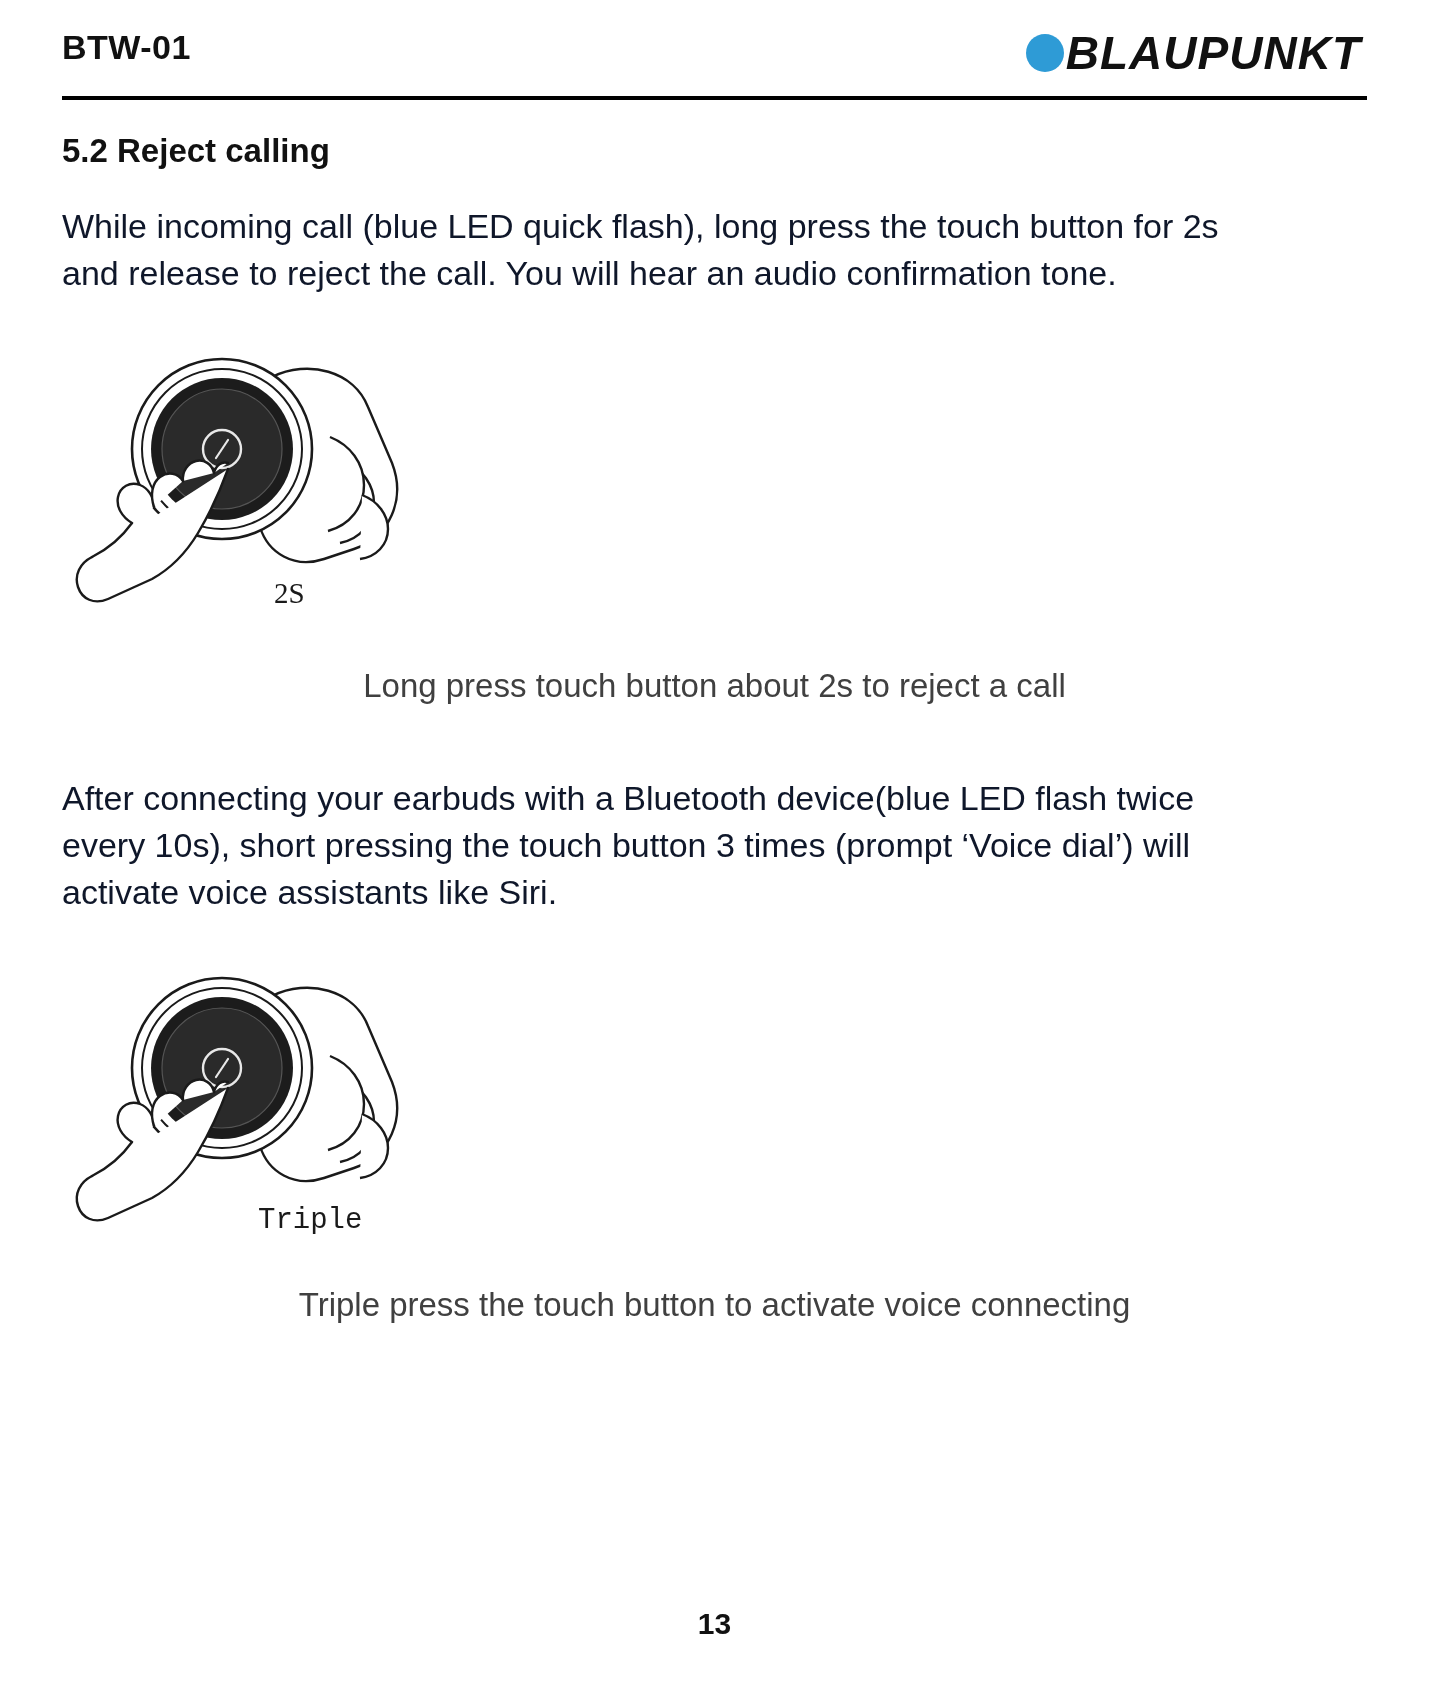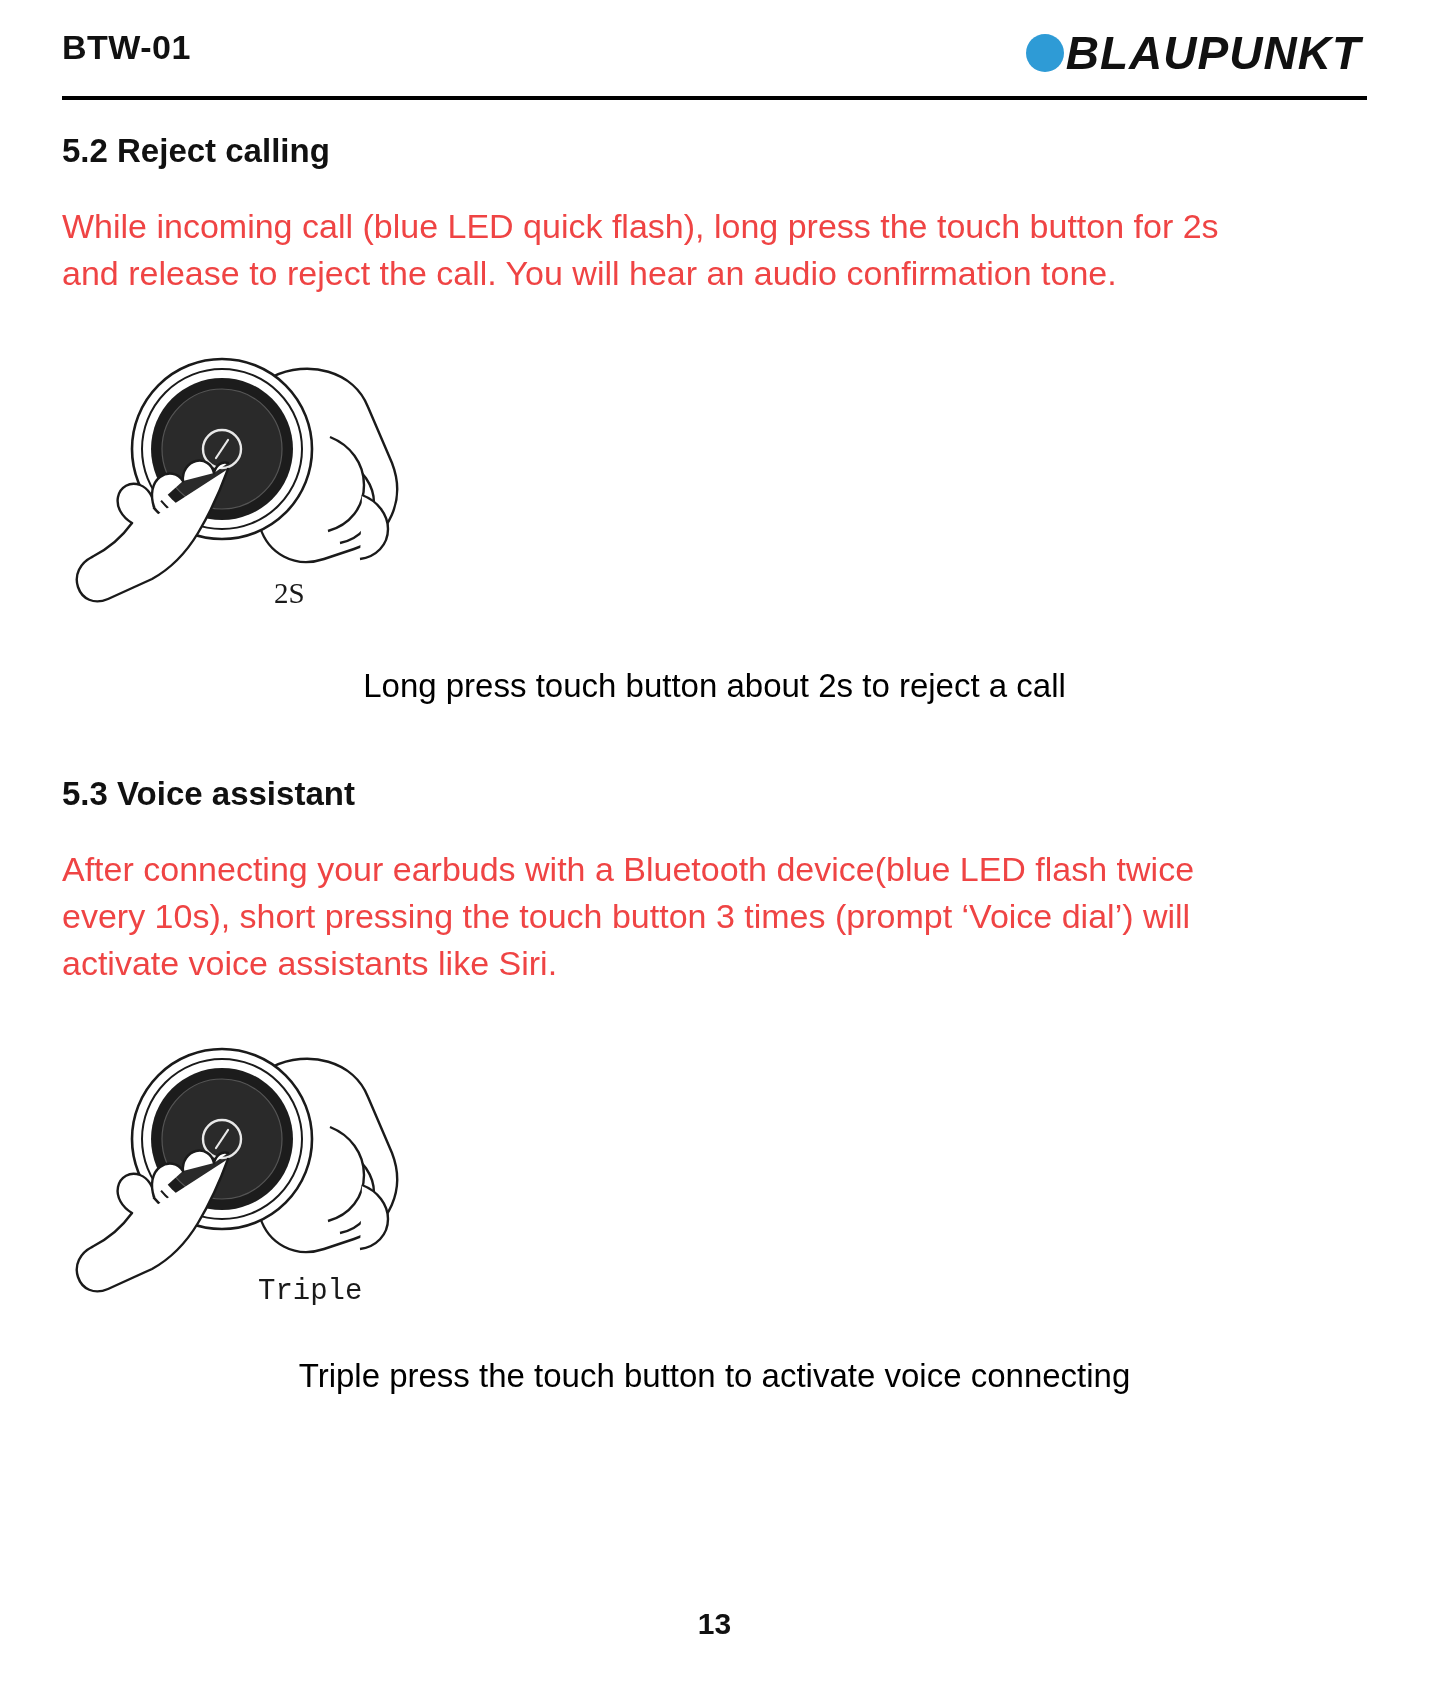--- a/index.html
+++ b/index.html
@@ -67,28 +67,28 @@
   .section-heading {
     font-size: 33px;
     line-height: 1.25;
     margin: 30px 0 0 0;
     color: #111;
   }
   .body-text {
     font-size: 34px;
     line-height: 1.38;
     margin: 32px 0 0 0;
-    color: #ef4444;
+    color: #0f172a;
     max-width: 1200px;
   }
   .caption {
     font-size: 33px;
     text-align: center;
     margin: 26px 0 0 0;
-    color: #000000;
+    color: #404040;
   }
 
   
   .figure {
     margin-top: 44px;
     display: flex;
   }
   .figure svg {
     display: block;
   }
@@ -151,21 +151,20 @@
       </g>
 
       <text x="212" y="262" font-family="'Liberation Serif', serif" font-size="29" fill="#1a1a1a">2S</text>
     </svg>
   </div>
 
   <p class="caption">Long press touch button about 2s to reject a call</p>
 
   <div class="spacer-lg"></div>
 
-  <h2 class="section-heading">5.3 Voice assistant</h2>
   <p class="body-text">After connecting your earbuds with a Bluetooth device(blue LED flash twice every 10s), short pressing the touch button 3 times (prompt ‘Voice dial’) will activate voice assistants like Siri.</p>
 
   <div class="figure">
     <svg width="420" height="300" viewBox="0 0 420 300" fill="none" xmlns="http://www.w3.org/2000/svg">
       <g stroke="#1a1a1a" stroke-width="2.4" fill="#ffffff">
         <path d="M210 36 C246 18 292 30 306 66 L330 122 C344 158 328 196 292 208 L262 218 C232 228 206 212 198 186"></path>
         <path d="M284 120 C300 128 312 144 312 162 C312 182 298 198 278 202"></path>
         <path d="M268 96 C288 104 302 122 302 144 C302 166 288 184 266 190"></path>
         <path d="M300 154 C316 160 326 174 326 188 C326 204 314 216 298 218"></path>
       </g>

